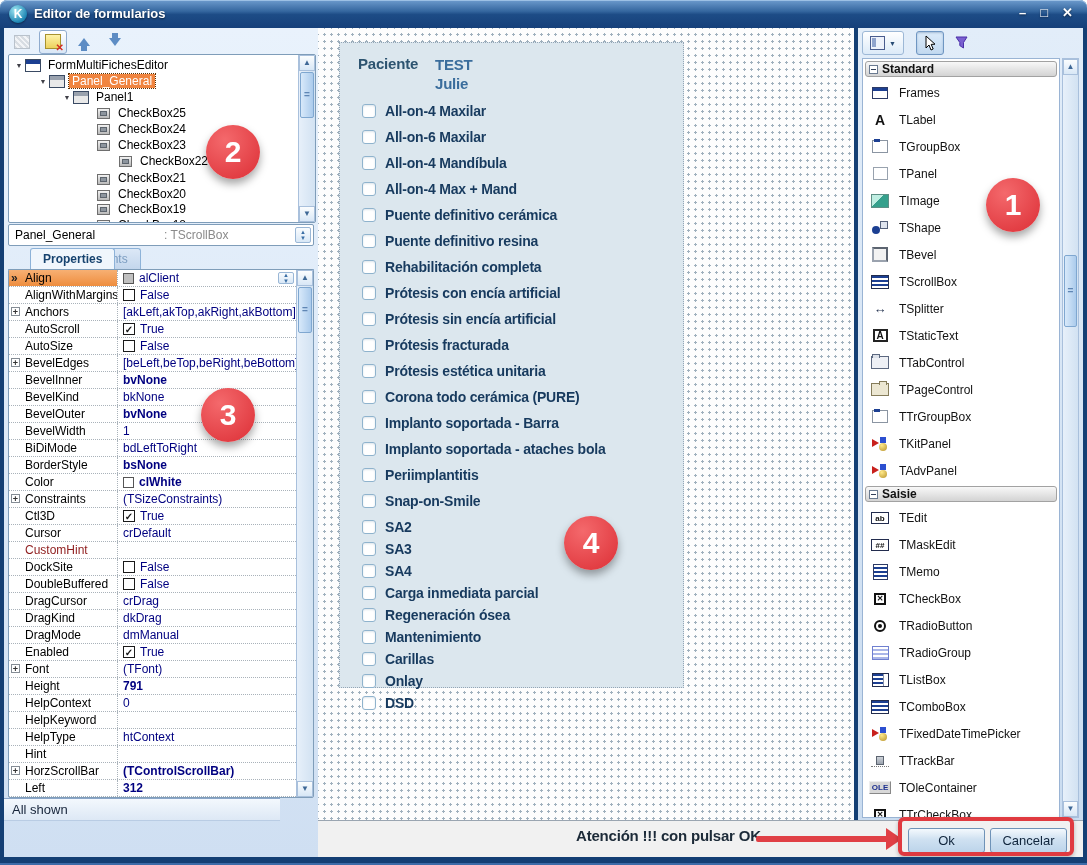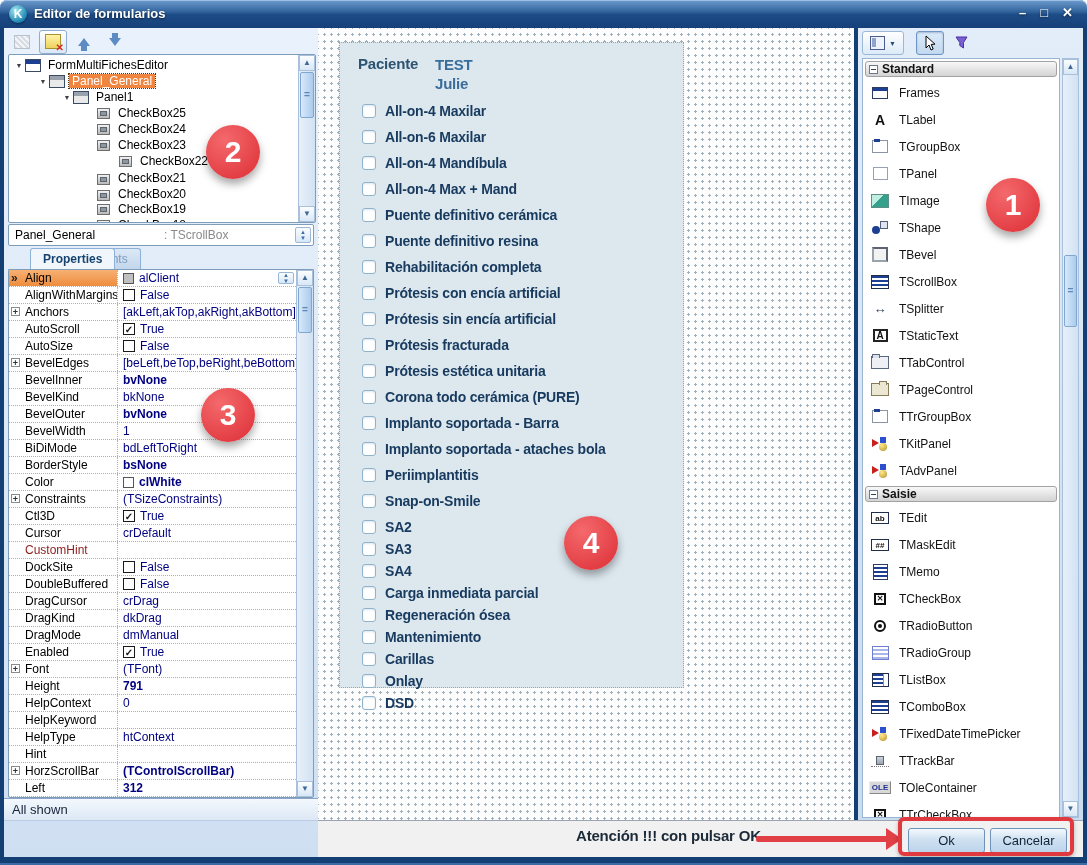--- a/index.html
+++ b/index.html
@@ -65,21 +65,21 @@
   .pname .exp{position:absolute;left:2px;top:3px;width:9px;height:9px;border:1px solid #848c94;background:#fff;font:700 9px/8px "Liberation Sans",sans-serif;text-align:center;color:#333;box-sizing:border-box;}
   .pname.red{color:#8e1b1b;}
   .prow.sel .pname{background:linear-gradient(#f7b073,#ee8d3e);}
   .prow.sel .pname::before{content:"»";position:absolute;left:-14px;}
   .prow.sel{position:relative;}
   .marker{position:absolute;left:2px;top:0;font:700 12px/16px "Liberation Sans",sans-serif;color:#222;}
   .pval{flex:1;border-left:1px dotted #a9b2ba;display:flex;align-items:center;padding-left:5px;color:#000080;position:relative;white-space:nowrap;overflow:hidden;}
   .pval.b{font-weight:700;}
   .vcheck{width:12px;height:12px;border:1px solid #1a1a1a;background:#fff;margin-right:5px;text-align:center;font:700 10px/11px "Liberation Sans",sans-serif;color:#111;flex:0 0 12px;box-sizing:border-box;}
   .swatch{width:11px;height:11px;border:1px solid #555;margin-right:5px;flex:0 0 11px;box-sizing:border-box;}
-  .statusbar{position:absolute;left:0px;top:770px;width:314px;height:21px;background:linear-gradient(#f3f8fd,#dde8f5);border-top:1px solid #8aa5c8;border-bottom:1px solid #b9cce4;}
+  .statusbar{position:absolute;left:0px;top:770px;width:276px;height:21px;background:linear-gradient(#f3f8fd,#dde8f5);border-top:1px solid #8aa5c8;border-bottom:1px solid #b9cce4;}
   .statusbar span{position:absolute;left:8px;top:3px;font-size:13px;color:#16243a;}
   
   .designer{position:absolute;left:318px;top:28px;width:536px;height:792px;background-color:#fdfdfd;
     background-image:radial-gradient(#9fb0bd 1px,transparent 1.2px);background-size:7px 7px;background-position:3px 3px;}
   .vdivider{position:absolute;left:854px;top:28px;width:4px;height:792px;background:#143f74;}
   .form-panel{position:absolute;left:21px;top:14px;width:345px;height:646px;background:#dce7ee;border:1px dotted #93a5b5;box-sizing:border-box;}
   .fp-label{position:absolute;left:18px;top:12px;font-size:15px;font-weight:700;color:#2d5470;letter-spacing:-.2px;}
   .fp-patient{position:absolute;left:95px;top:12px;font-size:15px;font-weight:700;color:#3a6d9c;letter-spacing:-.2px;line-height:19px;}
   .fchecks{position:absolute;left:22px;top:60px;}
   .fcrow{display:flex;align-items:center;}

